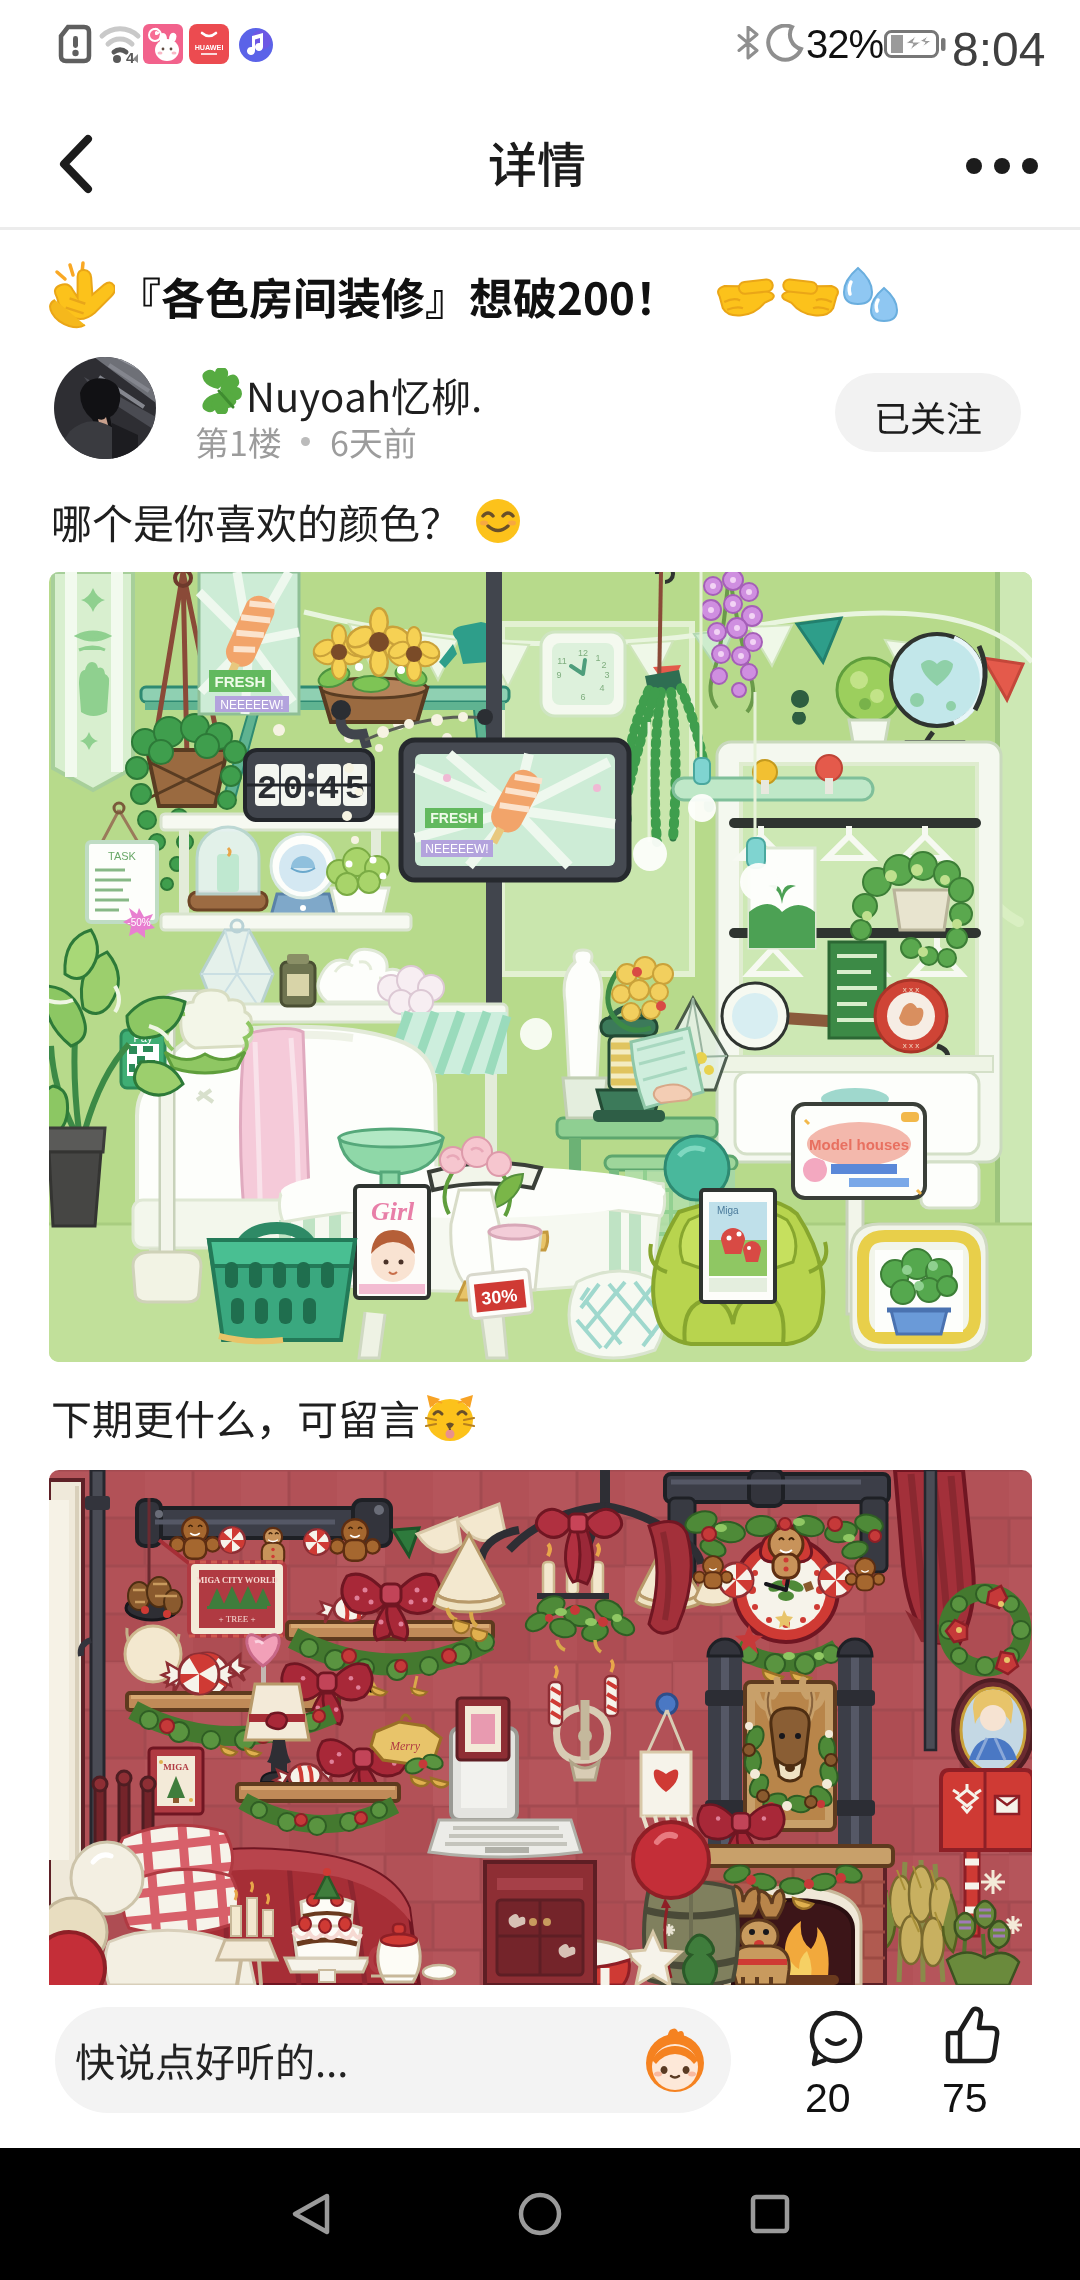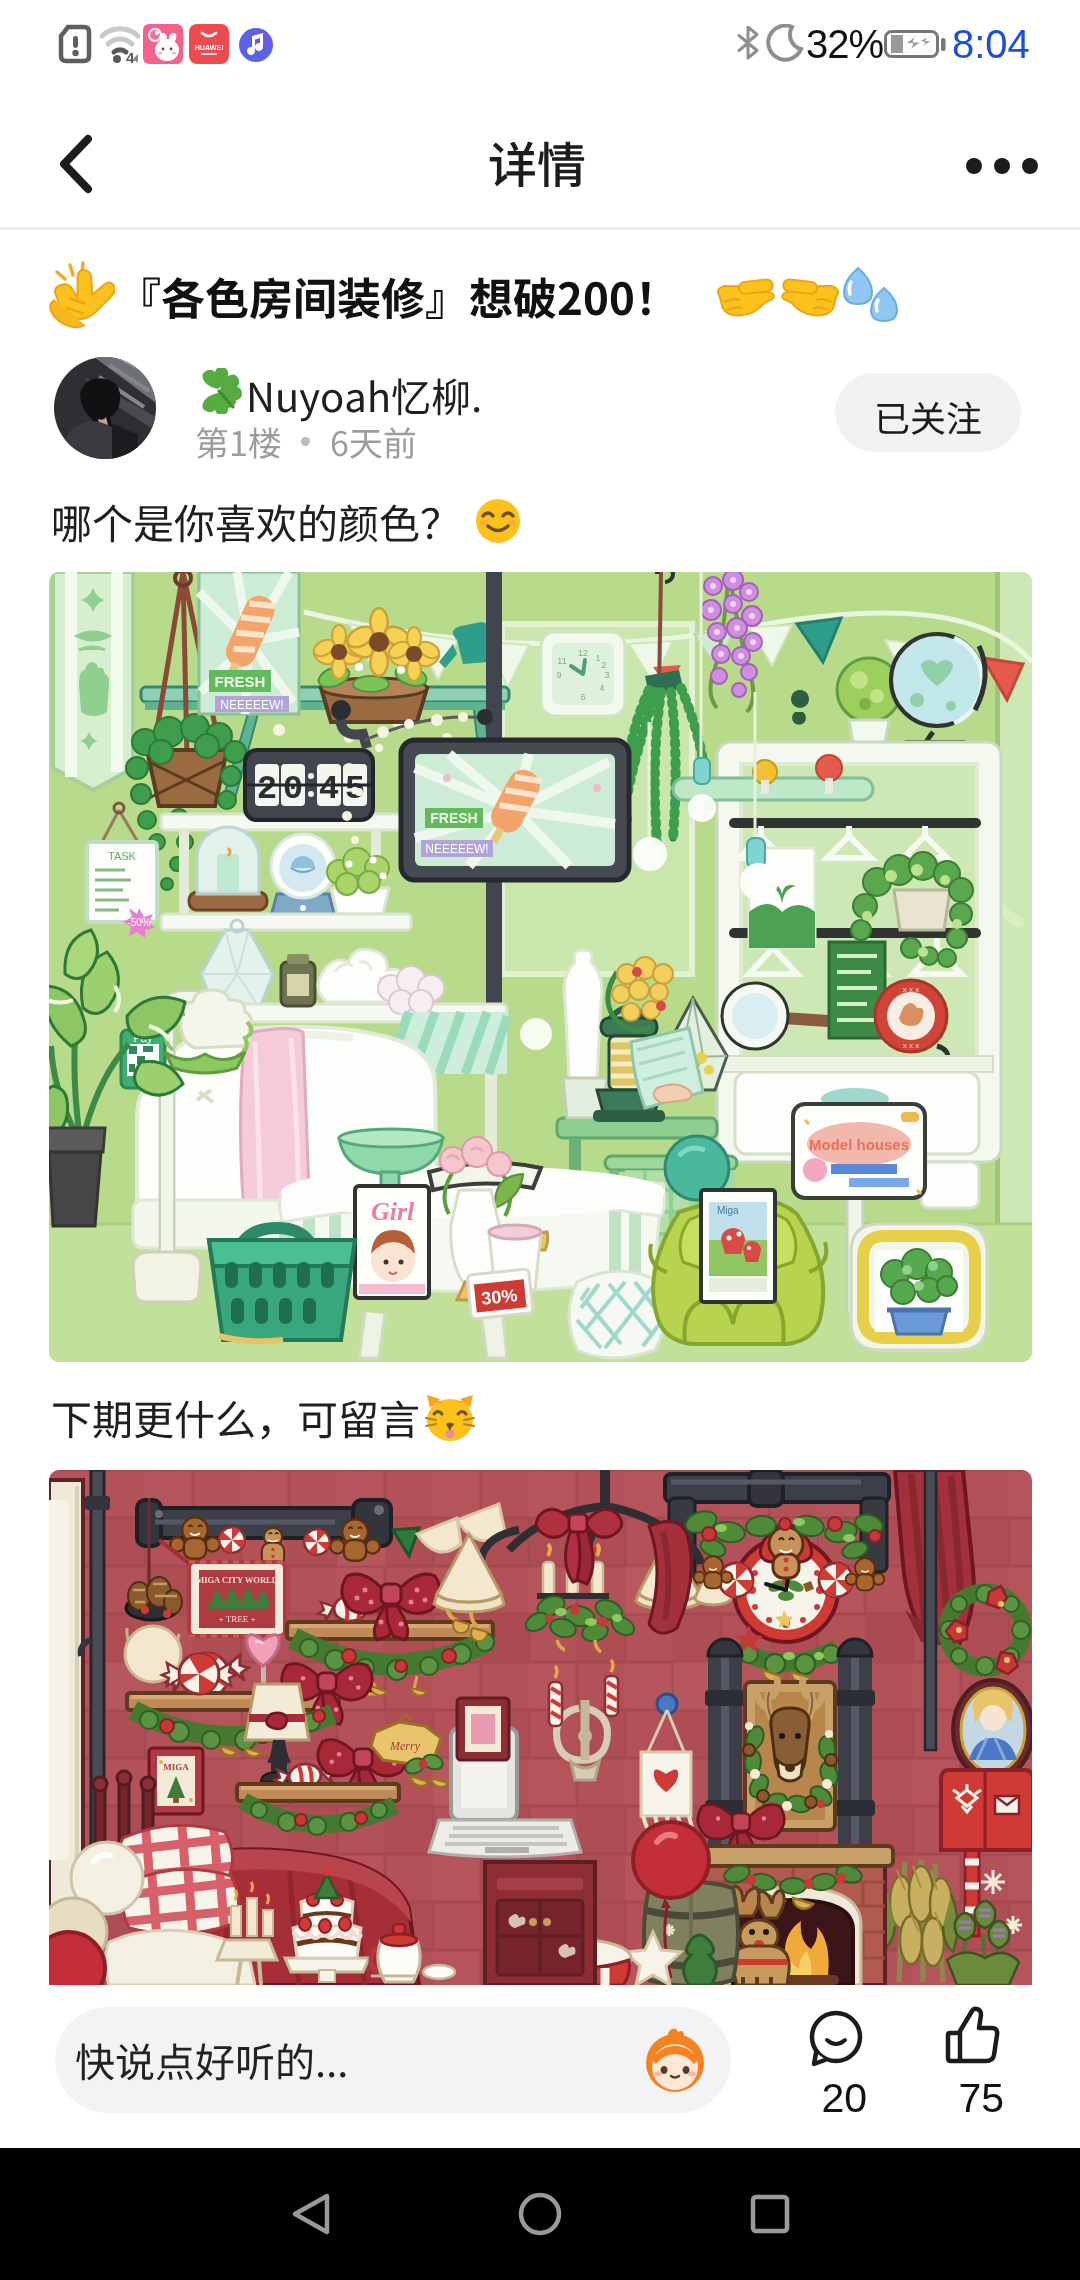--- a/index.html
+++ b/index.html
@@ -64,21 +64,21 @@
 <div class="abs" style="left:806px;top:22px;width:80px;height:44px;font-size:40px;color:#111;letter-spacing:-1px">32%</div>
 
 <svg class="abs" style="left:884px;top:30px" width="62" height="30" viewBox="0 0 62 30">
       <rect x="1.5" y="1.5" width="52" height="25" rx="6" fill="none" stroke="#777" stroke-width="3"></rect>
       <path d="M7 5 h12 v18 h-12 z" fill="#9a9a9a"></path>
       <path d="M22 13 l10-7 -3 6 8 0 -11 8 3-6 z" fill="#9a9a9a" stroke="#fff" stroke-width="1"></path>
       <path d="M36 11 l8-5 -2.5 4.5 6 0 -9 6.5 2.5-4.5 z" fill="#9a9a9a" stroke="#fff" stroke-width="1"></path>
       <rect x="57" y="8" width="4.5" height="13" rx="2" fill="#777"></rect>
     </svg>
 
-<div class="abs" style="left:952px;top:22px;width:110px;height:44px;font-size:40px;color:#1d4ed8">8:04</div>
+<div class="abs" style="left:952px;top:22px;width:110px;height:44px;font-size:48px;color:#404040">8:04</div>
 </div>
 
 <div class="abs" style="left:0;top:84px;width:1080px;height:143px;background:#fff"></div>
 
 <svg class="abs" style="left:52px;top:133px" width="44" height="62" viewBox="0 0 44 62">
     <path d="M36 6 L12 31 L36 56" fill="none" stroke="#1c1c1c" stroke-width="8" stroke-linecap="round" stroke-linejoin="round"></path>
   </svg>
 
 <svg class="abs" style="left:486px;top:126px" width="112" height="72" viewBox="0 0 112 72">
     <g transform="translate(2,57)">
@@ -1764,26 +1764,26 @@
     <ellipse cx="52" cy="48" rx="4" ry="2.5" fill="#f9b9a0"></ellipse>
   </svg>
 
 <svg class="abs" style="left:805px;top:2008px" width="62" height="62" viewBox="0 0 62 62">
 <path d="M31 5 a25 24 0 1 0 -25 24 l 0 -13" fill="none"></path>
 <circle cx="31" cy="29" r="24" fill="none" stroke="#1c1c1c" stroke-width="4.5"></circle>
 <path d="M12 46 l-3 12 13-5 z" fill="#fff" stroke="#fff" stroke-width="1"></path>
 <path d="M11 45 l-2 11 11-4" fill="none" stroke="#1c1c1c" stroke-width="4.5" stroke-linejoin="round" stroke-linecap="round"></path>
 <path d="M22 32 q9 8 18 0" stroke="#1c1c1c" stroke-width="4" fill="none" stroke-linecap="round"></path>
   </svg>
-<div class="abs" style="left:805px;top:2075px;width:62px;height:45px;font-size:41px;color:#111;text-align:right">20</div>
+<div class="abs" style="left:805px;top:2075px;width:62px;height:45px;font-size:41px;color:#111;text-align:left">20</div>
 
 <svg class="abs" style="left:942px;top:2005px" width="62" height="62" viewBox="0 0 62 62">
 <path d="M18 26 L30 6 q2-3 5-2 q4 1 4 6 l-2 13 h13 q6 0 5 7 l-3 20 q-1 6-8 6 H20 q-2 0-2-3 z M18 28 H8 q-2 0-2 2 v23 q0 3 3 3 h9 z" fill="none" stroke="#1c1c1c" stroke-width="4.5" stroke-linejoin="round"></path>
   </svg>
-<div class="abs" style="left:942px;top:2075px;width:62px;height:45px;font-size:41px;color:#111;text-align:right">75</div>
+<div class="abs" style="left:942px;top:2075px;width:62px;height:45px;font-size:41px;color:#111;text-align:left">75</div>
 
 <div class="abs" style="left:0;top:2148px;width:1080px;height:132px;background:#000"></div>
 
 <svg class="abs" style="left:287px;top:2192px" width="46" height="44" viewBox="0 0 46 44">
     <path d="M40 4 L8 22 L40 40 Z" fill="none" stroke="#9a9a9a" stroke-width="4.5" stroke-linejoin="round"></path>
   </svg>
 
 <svg class="abs" style="left:517px;top:2191px" width="46" height="46" viewBox="0 0 46 46">
     <circle cx="23" cy="23" r="19" fill="none" stroke="#9a9a9a" stroke-width="4.5"></circle>
   </svg>

